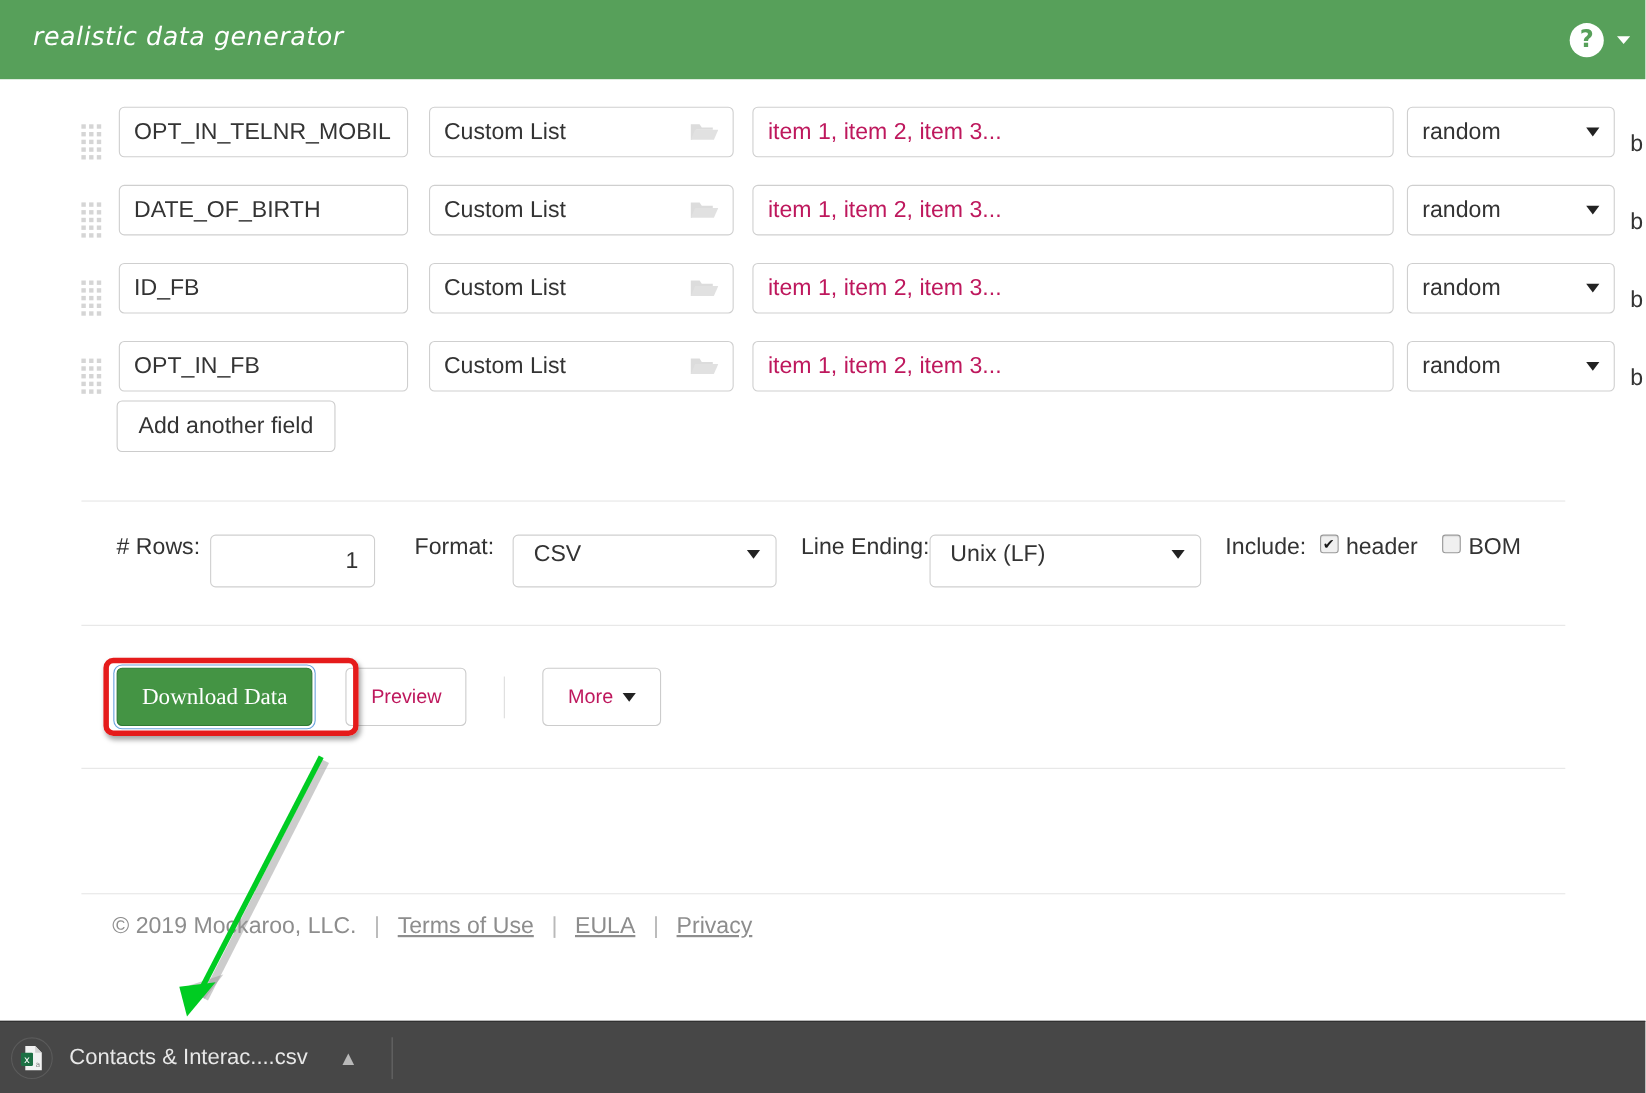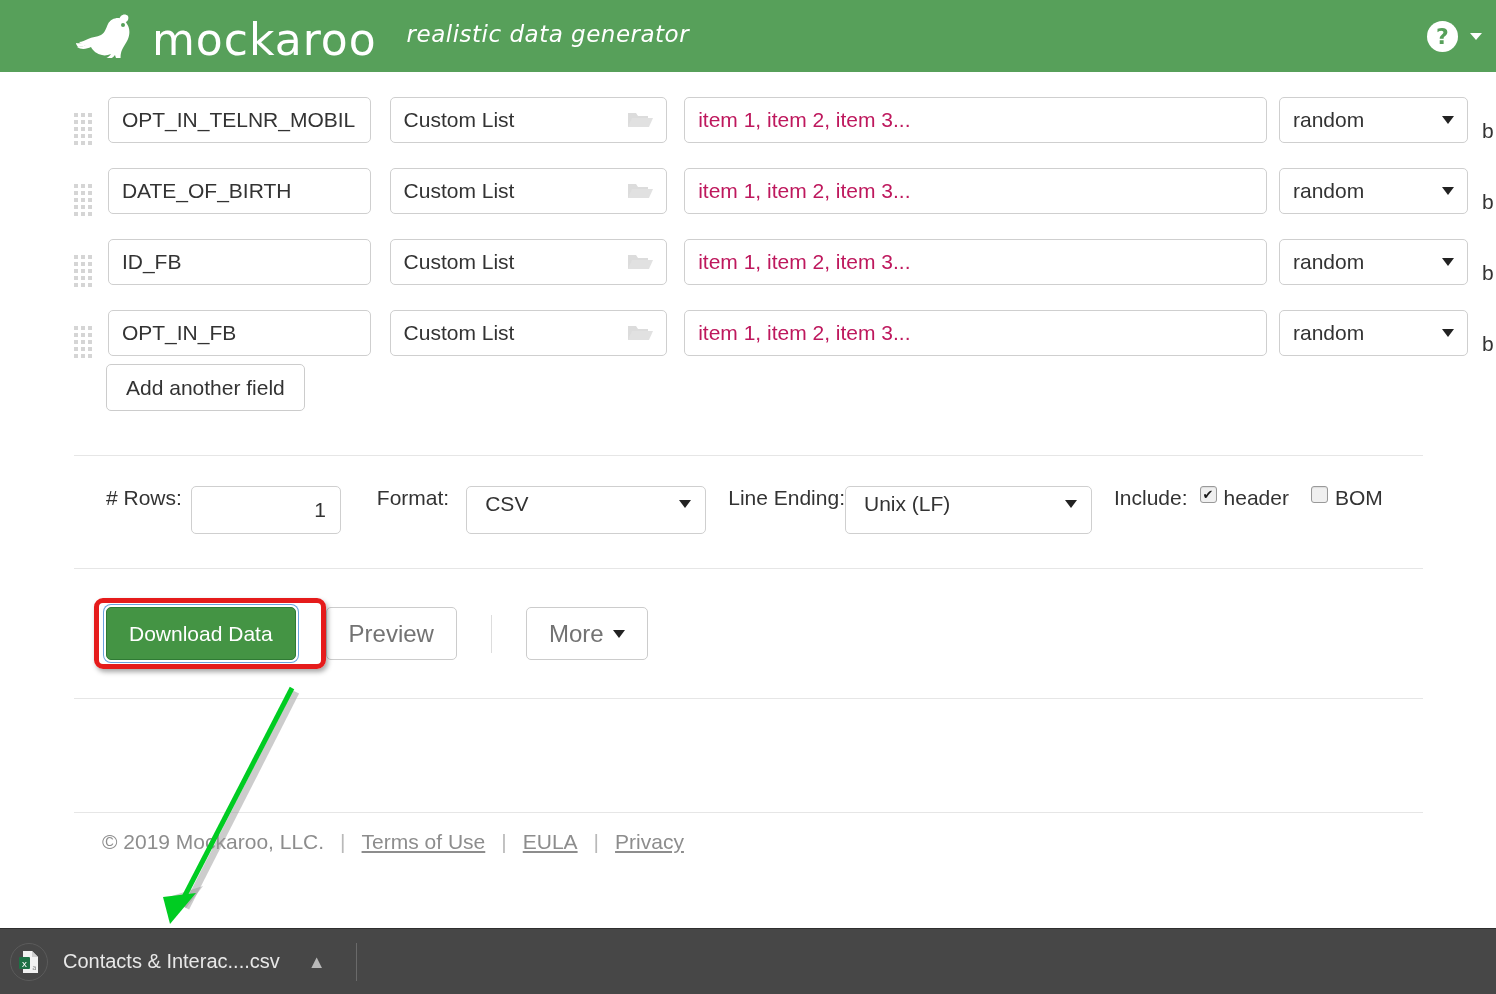--- a/index.html
+++ b/index.html
@@ -133,25 +133,25 @@
   .actions {
     position: absolute; left: 106px; top: 607px;
     display: flex; align-items: center;
   }
   .btn-download {
     height: 53px; padding: 0 22px; border-radius: 5px;
     background: #449444; color: #fff; font-size: 21px;
     display: flex; align-items: center; justify-content: center;
     border: 1px solid #2f7a34;
     box-shadow: 0 0 0 2px #ffffff, 0 0 0 3px #6aa3dd;
-    font-family: Liberation Sans, sans-serif;
+    font-family: Liberation Serif, serif;
   }
   .btn-plain {
     height: 53px; padding: 0 22px; border-radius: 5px;
-    background: #fff; color: #737373; font-size: 24px; border: 1px solid #ccc;
+    background: #fff; color: #be185d; font-size: 18px; border: 1px solid #ccc;
     display: flex; align-items: center; justify-content: center;
     font-family: "Liberation Sans", sans-serif;
   }
   .btn-preview { margin-left: 30px; }
   .vsep { width: 1px; height: 38px; background: #dddddd; margin: 0 34px; }
   .btn-more { display: flex; align-items: center; gap: 9px; }
 
   
   .redbox {
     position: absolute; left: 94px; top: 598px;
@@ -189,29 +189,20 @@
   .dl-name { color: #e8e8e8; font-size: 20px; font-family: "Liberation Sans", sans-serif; }
   .dl-chevron { margin-left: 28px; color: #b9b9b9; font-size: 18px; line-height: 1; }
   .dl-vsep { width: 1px; height: 38px; background: #6a6a6a; margin-left: 30px; }
 </style>
 </head>
 <body>
 
 <div class="page">
 
   <div class="header">
-    <div class="logo-wrap">
-      <svg class="roo-icon" viewBox="0 0 72 44">
-        <path fill="#ffffff" d="M44 4c-4 0-8 2-10 6-2 4-3 9-7 11-4 2-9 2-13 4-3 1-6 3-9 3 2 2 6 2 9 1-3 3-7 4-11 4 4 3 10 2 14 0 2 4 6 7 11 8 3 1 6 0 9-1-2 3-6 5-9 6 5 1 10-1 13-5 1 4 3 7 6 10 0-4-1-8 0-12 1-5 5-9 7-14 2-5 2-11-1-15-2-4-6-6-9-6z"></path>
-        <circle cx="49" cy="11" r="2" fill="#57a05a"></circle>
-        <path fill="#ffffff" d="M47 2c2-2 5-2 7 0 1 2 0 5-2 6-2 1-5 0-6-2-1-2 0-3 1-4z"></path>
-        <path fill="#ffffff" d="M2 29c6 1 12-1 17-4-3 5-9 8-15 8-1-1-2-3-2-4z"></path>
-      </svg>
-      <span class="logo-text">mockaroo</span>
-    </div>
     <span class="tagline">realistic data generator</span>
     <div class="header-right">
       <div class="help-circle">?</div>
       <div class="caret-down-white"></div>
     </div>
   </div>
 
   <div class="fields">
 
     <div class="field-row">

